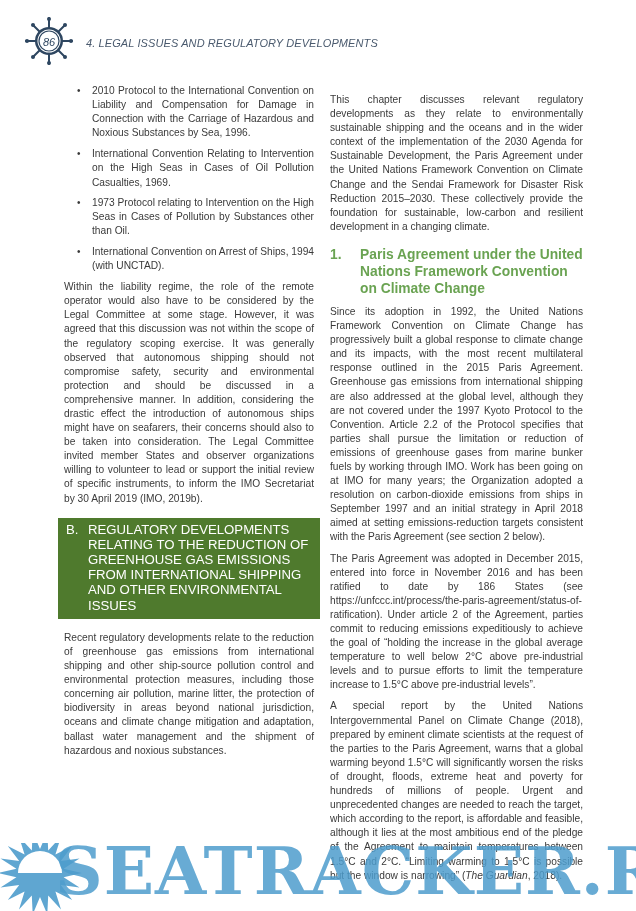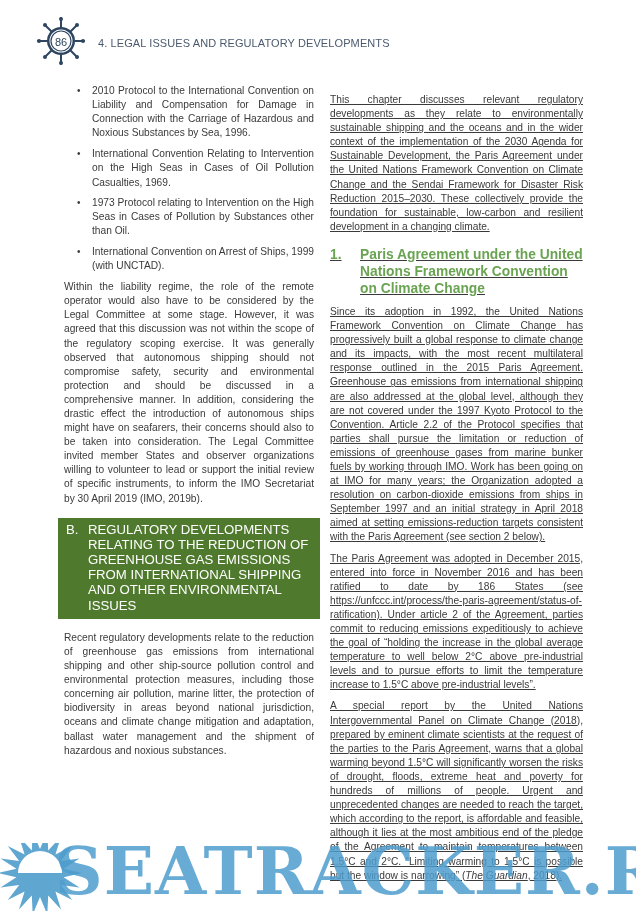--- a/index.html
+++ b/index.html
@@ -1,23 +1,23 @@
 <!DOCTYPE html>
 <html><head>
 <meta charset="utf-8">
 <style>
   html, body { margin:0; padding:0; }
   body { width:636px; height:911px; background:#ffffff; position:relative; overflow:hidden;
          font-family:"Liberation Sans", sans-serif; color:#3a3a3a; }
-  .header { position:absolute; left:36px; top:16px; height:56px; width:560px; }
+  .header { position:absolute; left:24px; top:16px; height:56px; width:560px;font-style:italic; }
   .logo { position:absolute; left:0; top:0; width:50px; height:50px; }
   .running-head { position:absolute; left:62px; top:21px; font-size:11px; color:#4a5a6e; letter-spacing:0.1px; }
   .col { position:absolute; top:84px; font-size:10.2px; line-height:14.1px; text-align:justify; }
   .col.left { left:64px; width:250px; }
-  .col.right { left:330px; width:253px; top:93px;text-decoration:underline; }
+  .col.right { left:330px; width:253px; top:93px; }
   p { margin:0 0 7px 0; }
   ul { margin:0 0 7px 0; padding-left:28px; list-style:none; }
   ul li { position:relative; margin-bottom:6px; }
   ul li::before { content:"\2022"; position:absolute; left:-15px; top:0; font-size:10px; }
   .green-box { background:#4f7a2d; color:#ffffff; margin:12px -6px 12px -6px; padding:4px 8px 6px 8px;
                font-family:"Liberation Sans", sans-serif; font-size:13.2px; line-height:15.2px;
                font-stretch:condensed; text-align:left; }
   .green-box .row { display:flex; }
   .green-box .letter { width:22px; flex:none; }
   .sec-head { display:flex; color:#6aa352; font-weight:bold; font-size:13.8px; line-height:17px; margin:12px 0 8px 0; text-align:left; }
@@ -57,21 +57,21 @@
 
 <div class="col left">
   <ul>
     <li>2010 Protocol to the International Convention on Liability and Compensation for Damage in Connection with the Carriage of Hazardous and Noxious Substances by Sea, 1996.</li>
   </ul>
   <ul>
     <li>International Convention Relating to Intervention on the High Seas in Cases of Oil Pollution Casualties, 1969.</li>
     <li>1973 Protocol relating to Intervention on the High Seas in Cases of Pollution by Substances other than Oil.</li>
   </ul>
   <ul>
-    <li>International Convention on Arrest of Ships, 1999 (with UNCTAD).</li>
+    <li>International Convention on Arrest of Ships, 1994 (with UNCTAD).</li>
   </ul>
   <p>Within the liability regime, the role of the remote operator would also have to be considered by the Legal Committee at some stage. However, it was agreed that this discussion was not within the scope of the regulatory scoping exercise. It was generally observed that autonomous shipping should not compromise safety, security and environmental protection and should be discussed in a comprehensive manner. In addition, considering the drastic effect the introduction of autonomous ships might have on seafarers, their concerns should also to be taken into consideration. The Legal Committee invited member States and observer organizations willing to volunteer to lead or support the initial review of specific instruments, to inform the IMO Secretariat by 30 April 2019 (IMO, 2019b).</p>
   <div class="green-box">
     <div class="row">
       <span class="letter">B.</span>
       <span>REGULATORY DEVELOPMENTS RELATING TO THE REDUCTION OF GREENHOUSE GAS EMISSIONS FROM INTERNATIONAL SHIPPING AND OTHER ENVIRONMENTAL ISSUES</span>
     </div>
   </div>
   <p>Recent regulatory developments relate to the reduction of greenhouse gas emissions from international shipping and other ship-source pollution control and environmental protection measures, including those concerning air pollution, marine litter, the protection of biodiversity in areas beyond national jurisdiction, oceans and climate change mitigation and adaptation, ballast water management and the shipment of hazardous and noxious substances.</p>
 </div>

